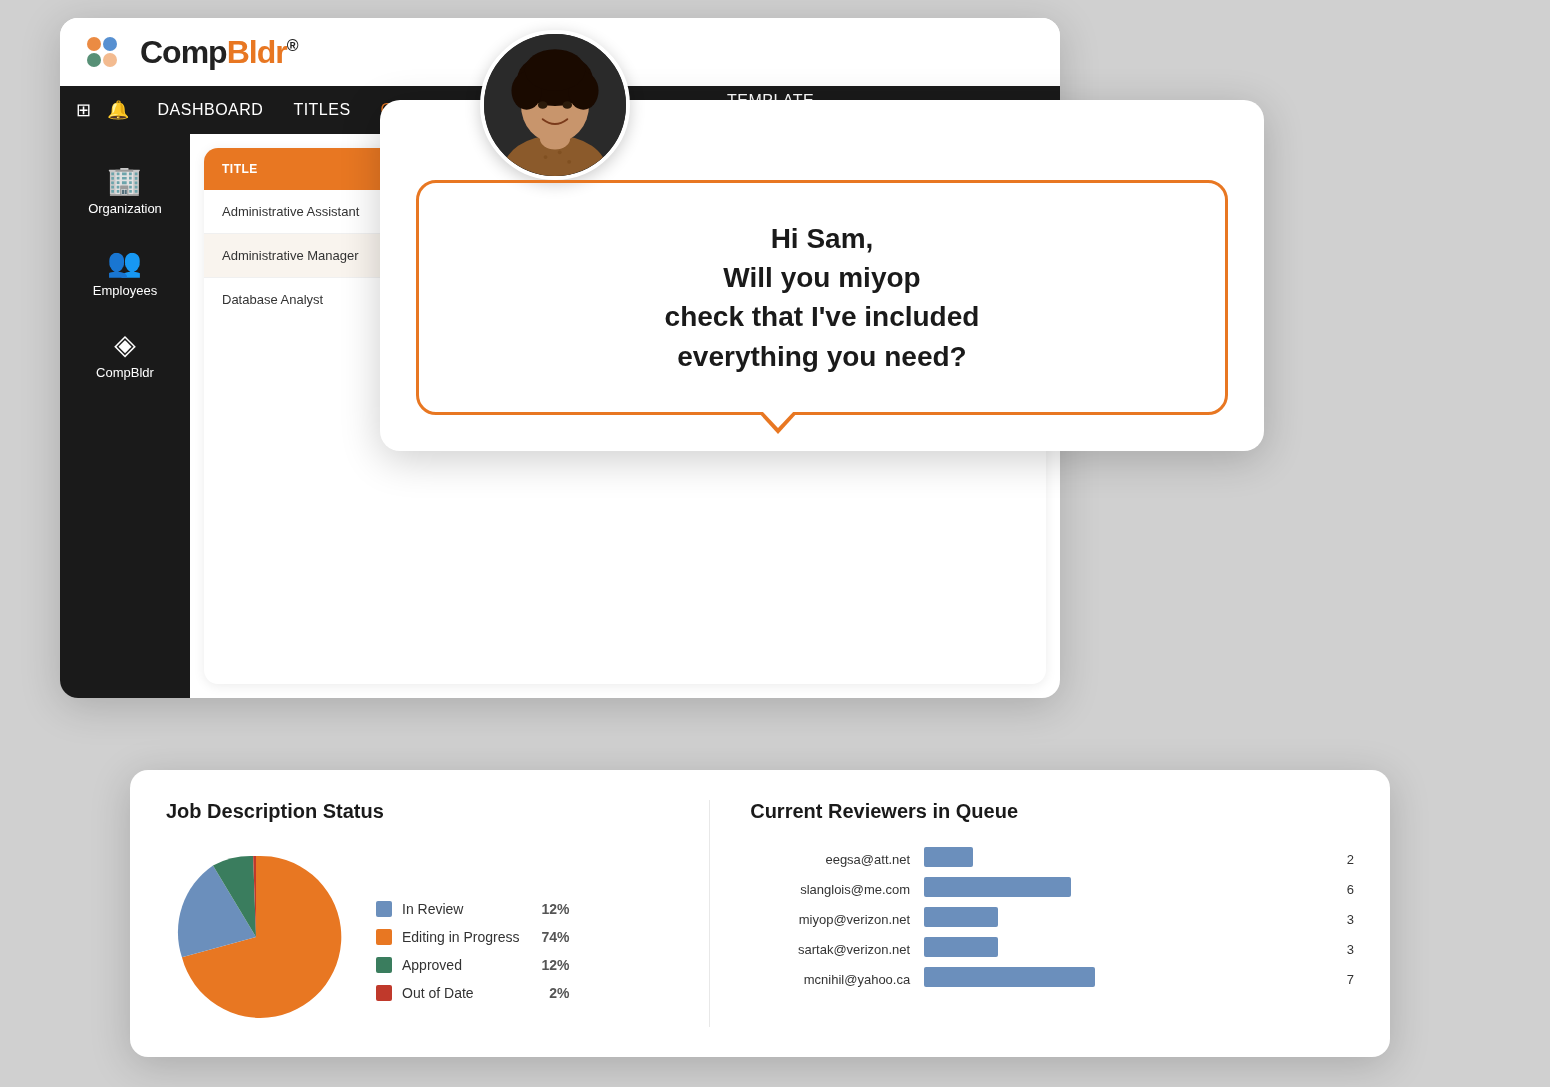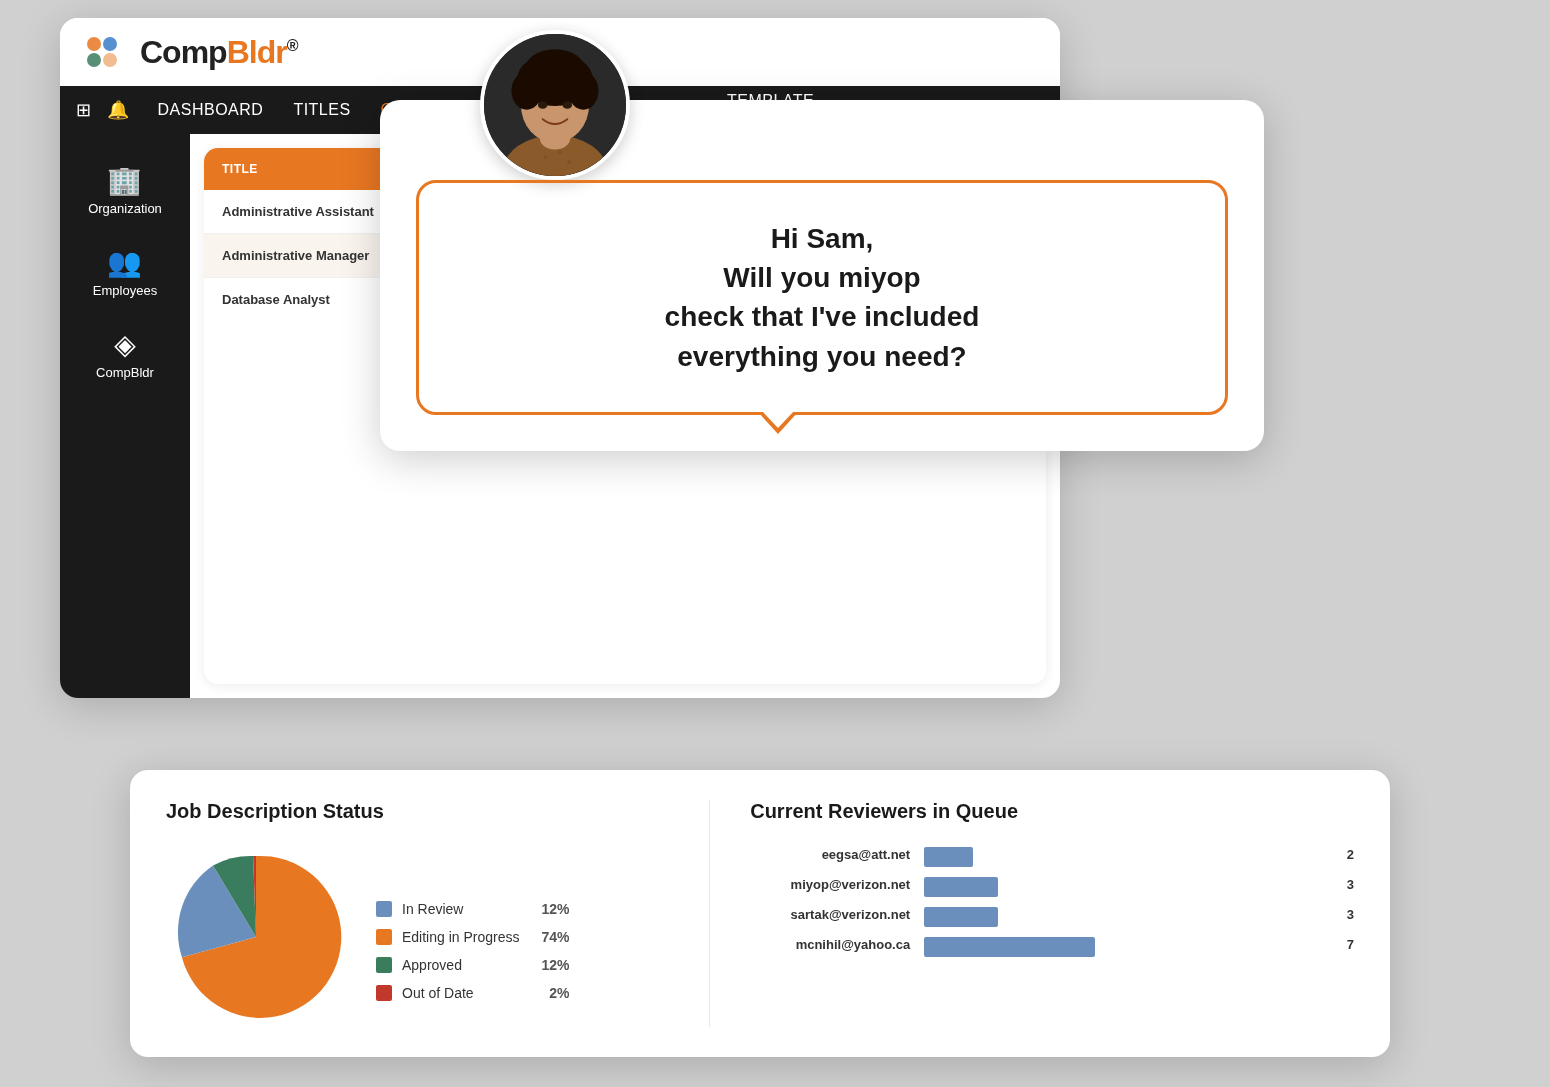--- a/index.html
+++ b/index.html
@@ -137,21 +137,20 @@
       display: grid;
       grid-template-columns: 2fr 1.2fr 1.2fr 1.8fr 1.8fr;
       padding: 14px 18px;
       border-bottom: 1px solid #f0f0f0;
     }
     .table-row:last-child { border-bottom: none; }
     .table-row.highlighted { background: #f9f4ee; }
     .td {
       font-size: 13px;
       color: #333;
-      font-weight: bold;
     }
 
     
     .bubble-overlay {
       position: absolute;
       top: 100px;
       left: 380px;
       width: 884px;
       background: #fff;
       border-radius: 20px;
@@ -296,24 +295,23 @@
     }
     .legend-label { flex: 1; }
     .legend-pct { font-weight: 600; color: #555; margin-left: 12px; }
 
     
     .reviewer-section {
       flex: 1.2;
     }
     .reviewer-row {
       display: flex;
-      align-items: flex-start;
+      align-items: flex-end;
       margin-bottom: 10px;
       gap: 14px;
-      font-weight: bold;
     }
     .reviewer-email {
       font-size: 13px;
       color: #333;
       width: 160px;
       text-align: right;
       flex-shrink: 0;
     }
     .reviewer-bar-container {
       flex: 1;
@@ -518,20 +516,27 @@
     <div class="section-title">Current Reviewers in Queue</div>
     <div id="reviewer-bars">
         <div class="reviewer-row">
           <span class="reviewer-email">eegsa@att.net</span>
           <div class="reviewer-bar-container">
             <div class="reviewer-bar" style="width: 48.8889px;"></div>
           </div>
           <span class="reviewer-count">2</span>
         </div>
         <div class="reviewer-row">
+          <span class="reviewer-email">slanglois@me.com</span>
+          <div class="reviewer-bar-container">
+            <div class="reviewer-bar" style="width: 146.667px;"></div>
+          </div>
+          <span class="reviewer-count">6</span>
+        </div>
+        <div class="reviewer-row">
           <span class="reviewer-email">miyop@verizon.net</span>
           <div class="reviewer-bar-container">
             <div class="reviewer-bar" style="width: 73.3333px;"></div>
           </div>
           <span class="reviewer-count">3</span>
         </div>
         <div class="reviewer-row">
           <span class="reviewer-email">sartak@verizon.net</span>
           <div class="reviewer-bar-container">
             <div class="reviewer-bar" style="width: 73.3333px;"></div>

